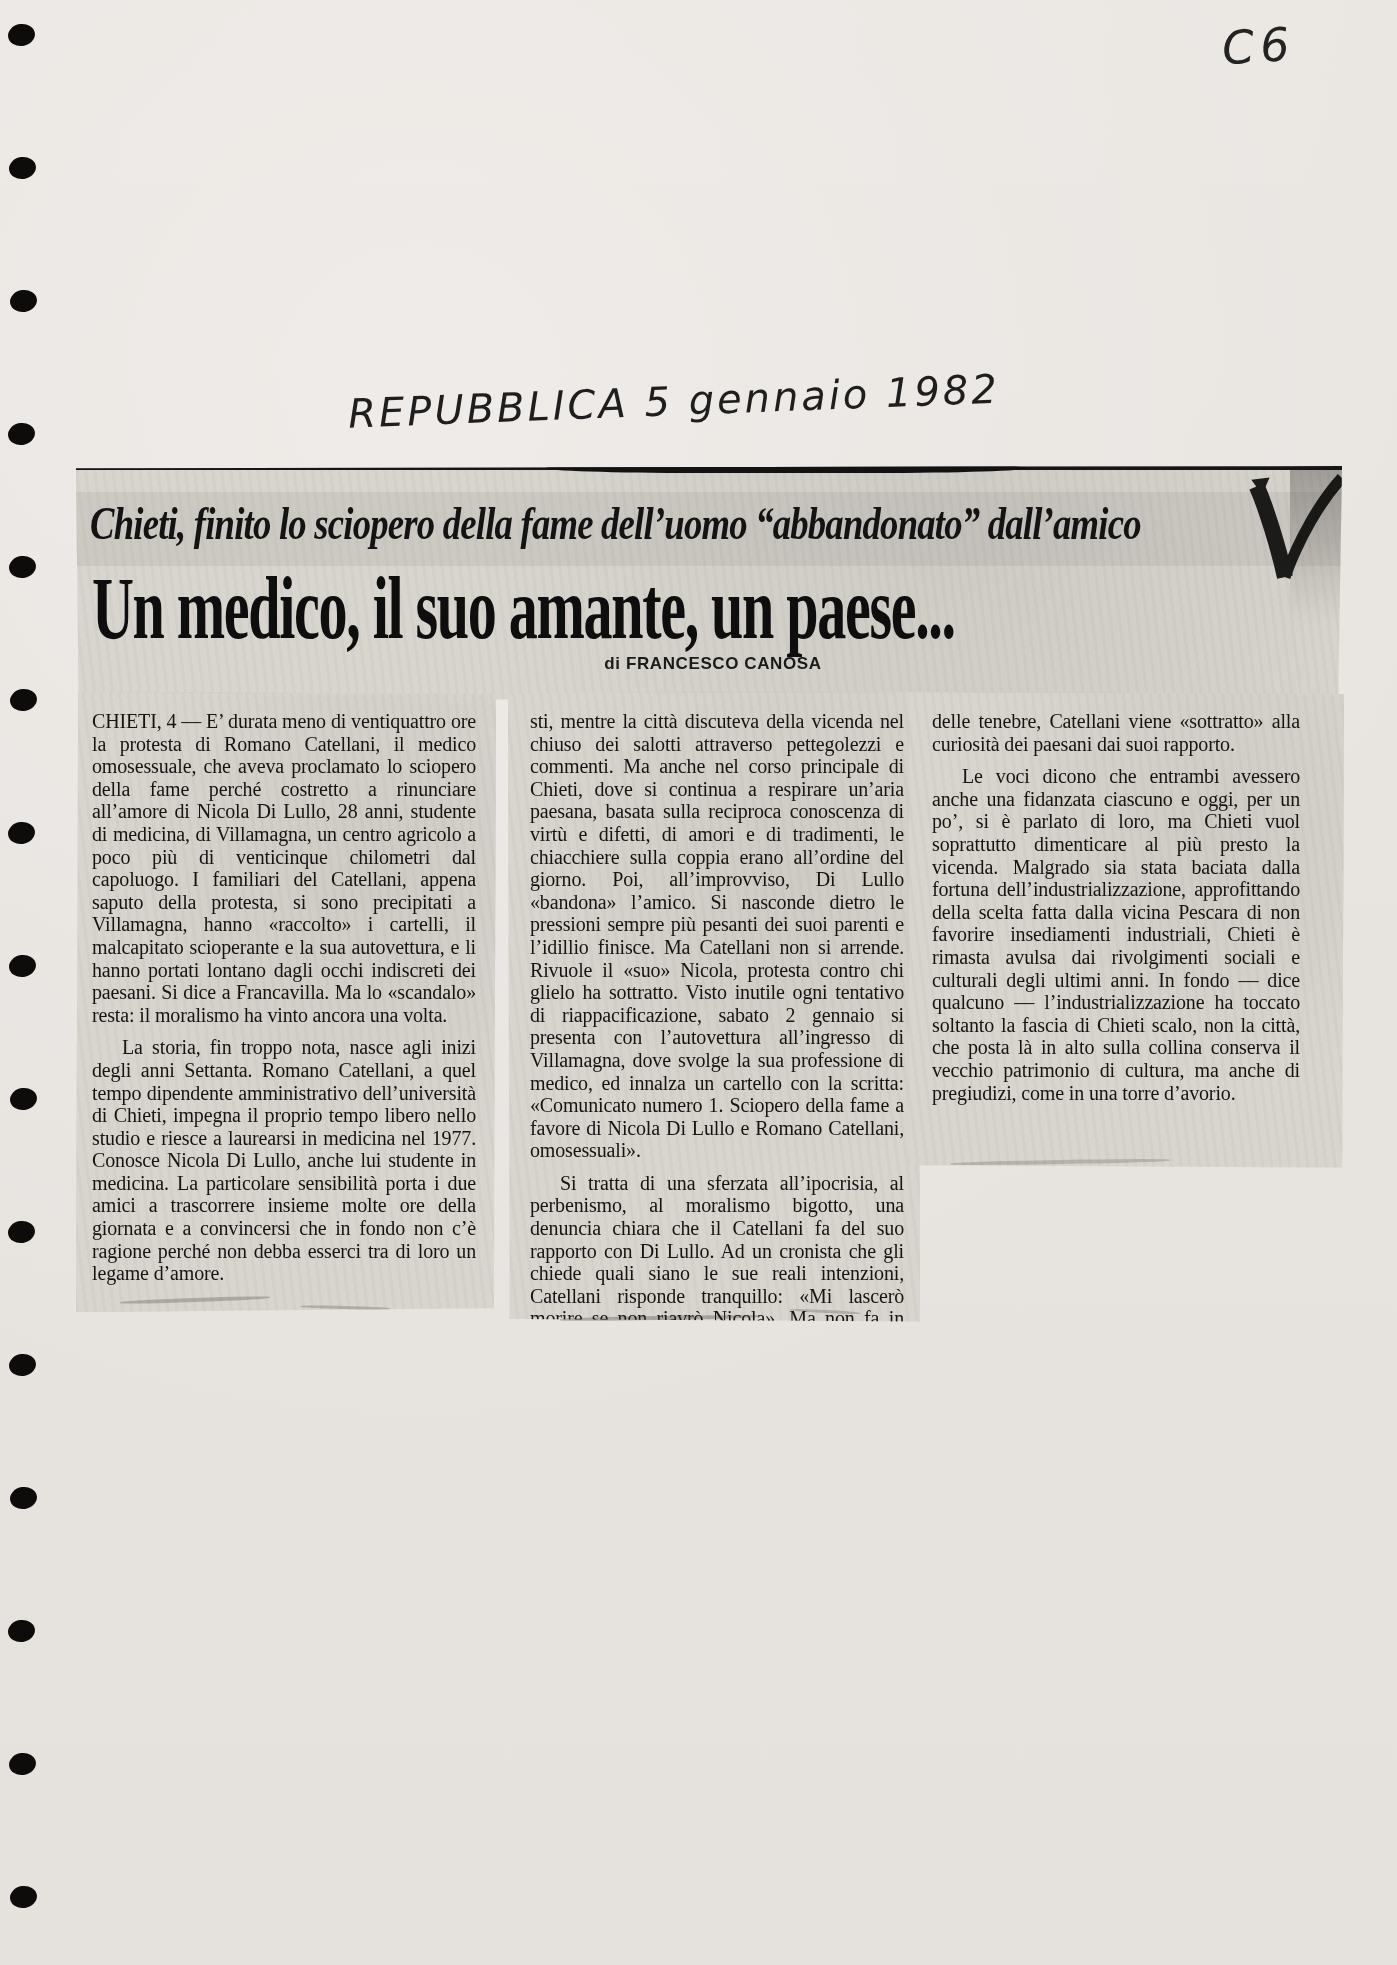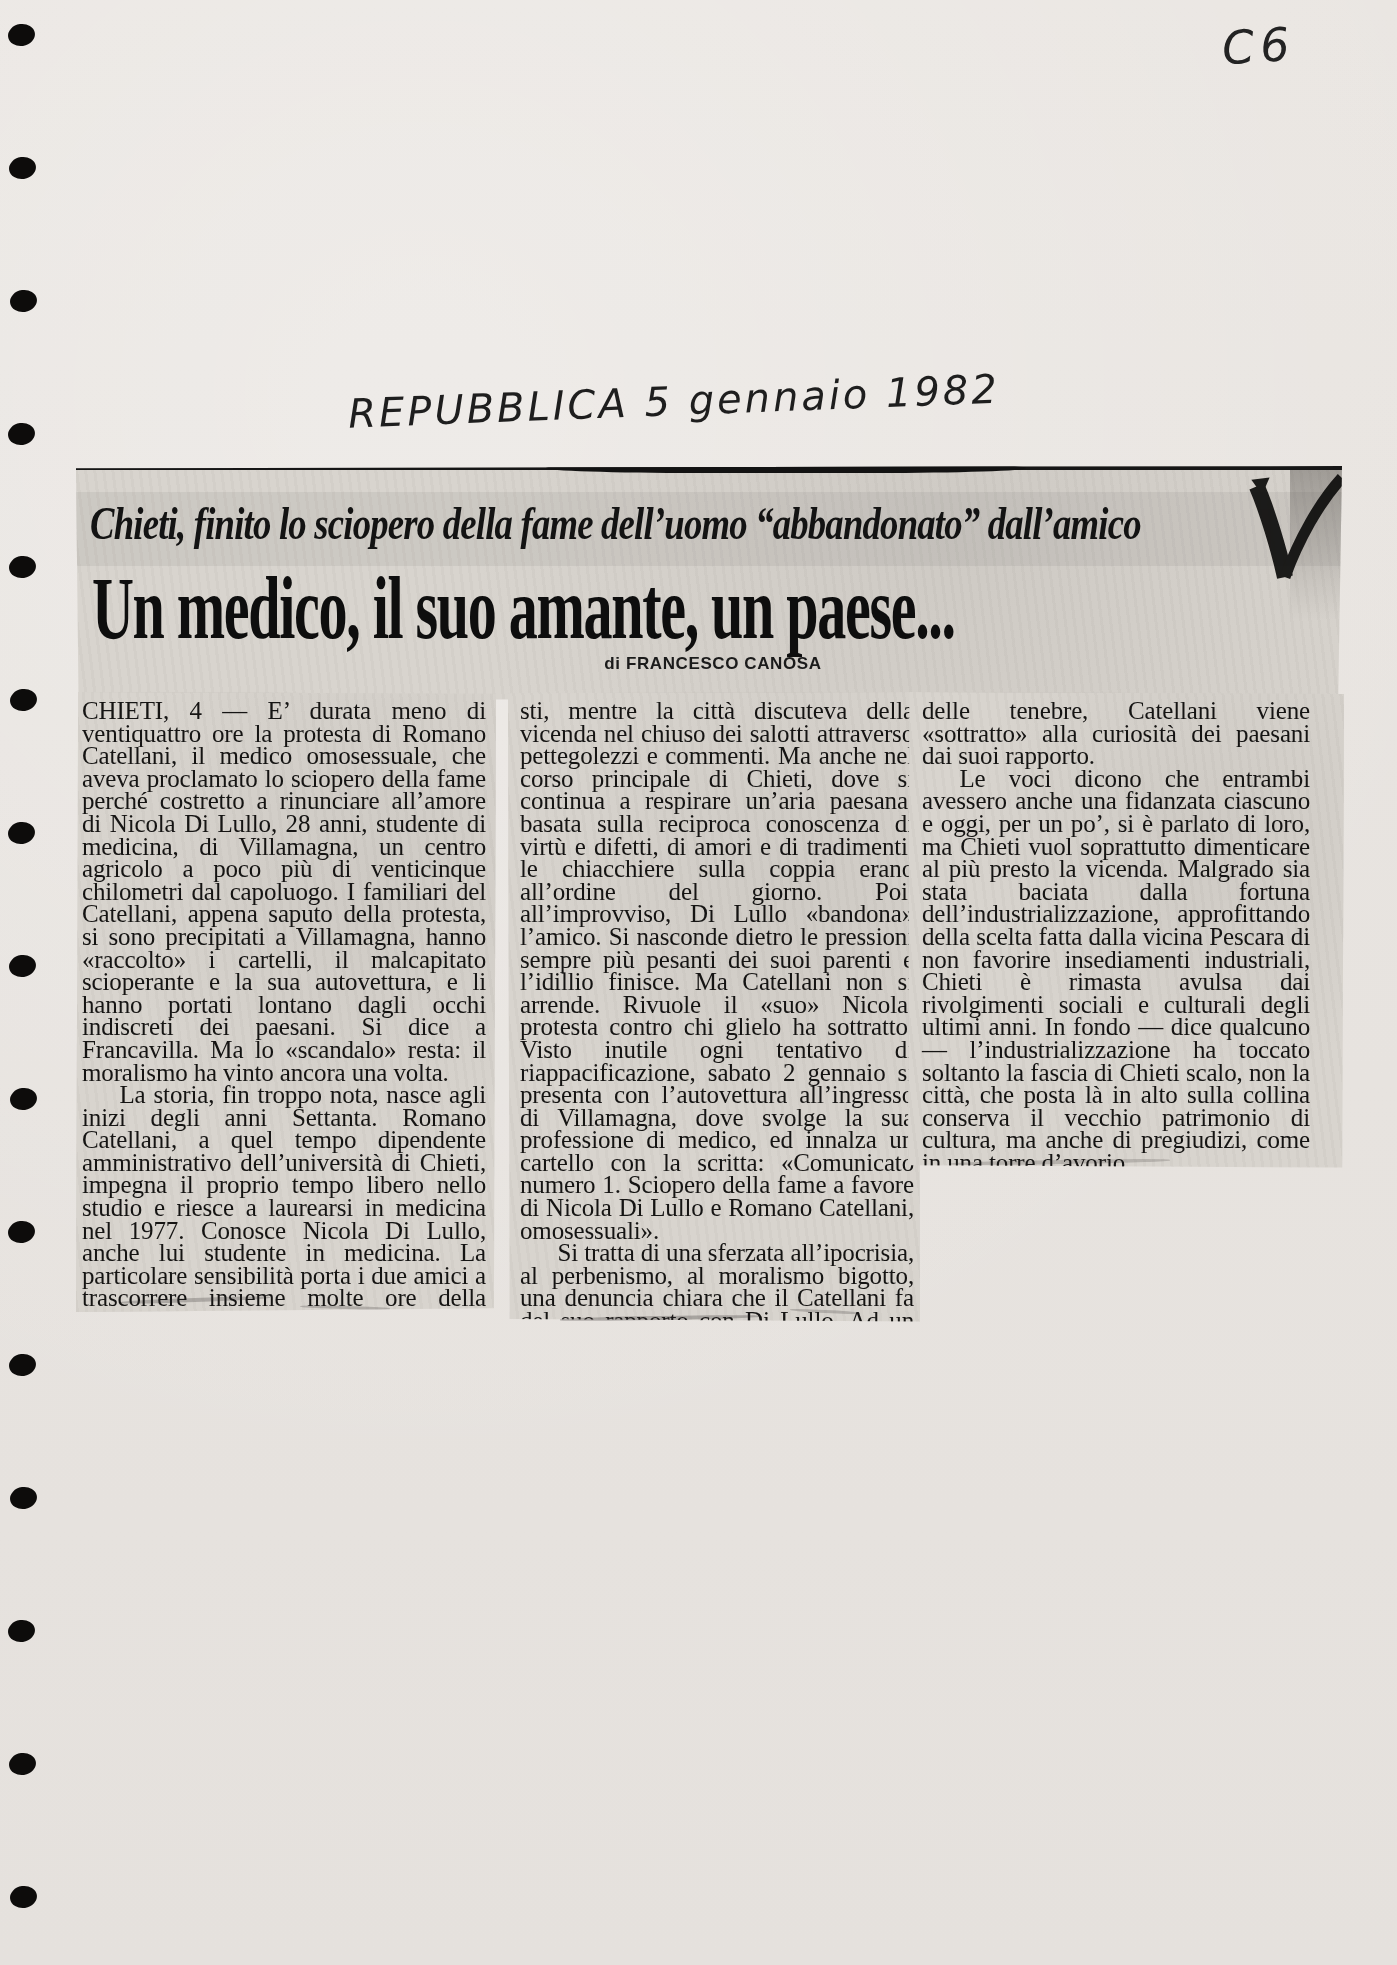--- a/index.html
+++ b/index.html
@@ -63,21 +63,21 @@
   
   .col{color:#151413;}
   .col-1{left:76px;top:692px;width:420px;height:620px;padding:8px 10px 0 6px;
     clip-path:polygon(.5% 0,100% .3%,99.5% 99.4%,0 100%);}
   .col-2{left:508px;top:692px;width:412px;height:632px;padding:8px 6px 0 12px;
     clip-path:polygon(0 .2%,99.6% 0,100% 99.6%,.4% 99.2%);}
   .col-3{left:908px;top:692px;width:436px;height:478px;padding:8px 34px 0 14px;
     clip-path:polygon(.3% 0,100% .4%,99.6% 99.5%,0 99%);}
   .col, .col *{box-sizing:border-box;}
   .body-par{
-    margin:0;font-size:25px;line-height:22.6px;text-align:justify;
+    margin:10px;font-size:20px;line-height:22.6px;text-align:justify;
     letter-spacing:-.15px;
   }
   .body-par.indent{text-indent:1.5em;}
   
   .smudge{position:absolute;background:rgba(40,38,35,.55);border-radius:40%;}
   .smudge.s1{left:120px;top:1298px;width:150px;height:4px;transform:rotate(-2deg);opacity:.45;}
   .smudge.s2{left:300px;top:1306px;width:90px;height:3px;transform:rotate(1.5deg);opacity:.4;}
   .smudge.s3{left:560px;top:1316px;width:200px;height:4px;transform:rotate(-1deg);opacity:.5;}
   .smudge.s4{left:790px;top:1310px;width:70px;height:3px;transform:rotate(3deg);opacity:.4;}
   .smudge.s5{left:950px;top:1160px;width:220px;height:4px;transform:rotate(-1deg);opacity:.35;}

